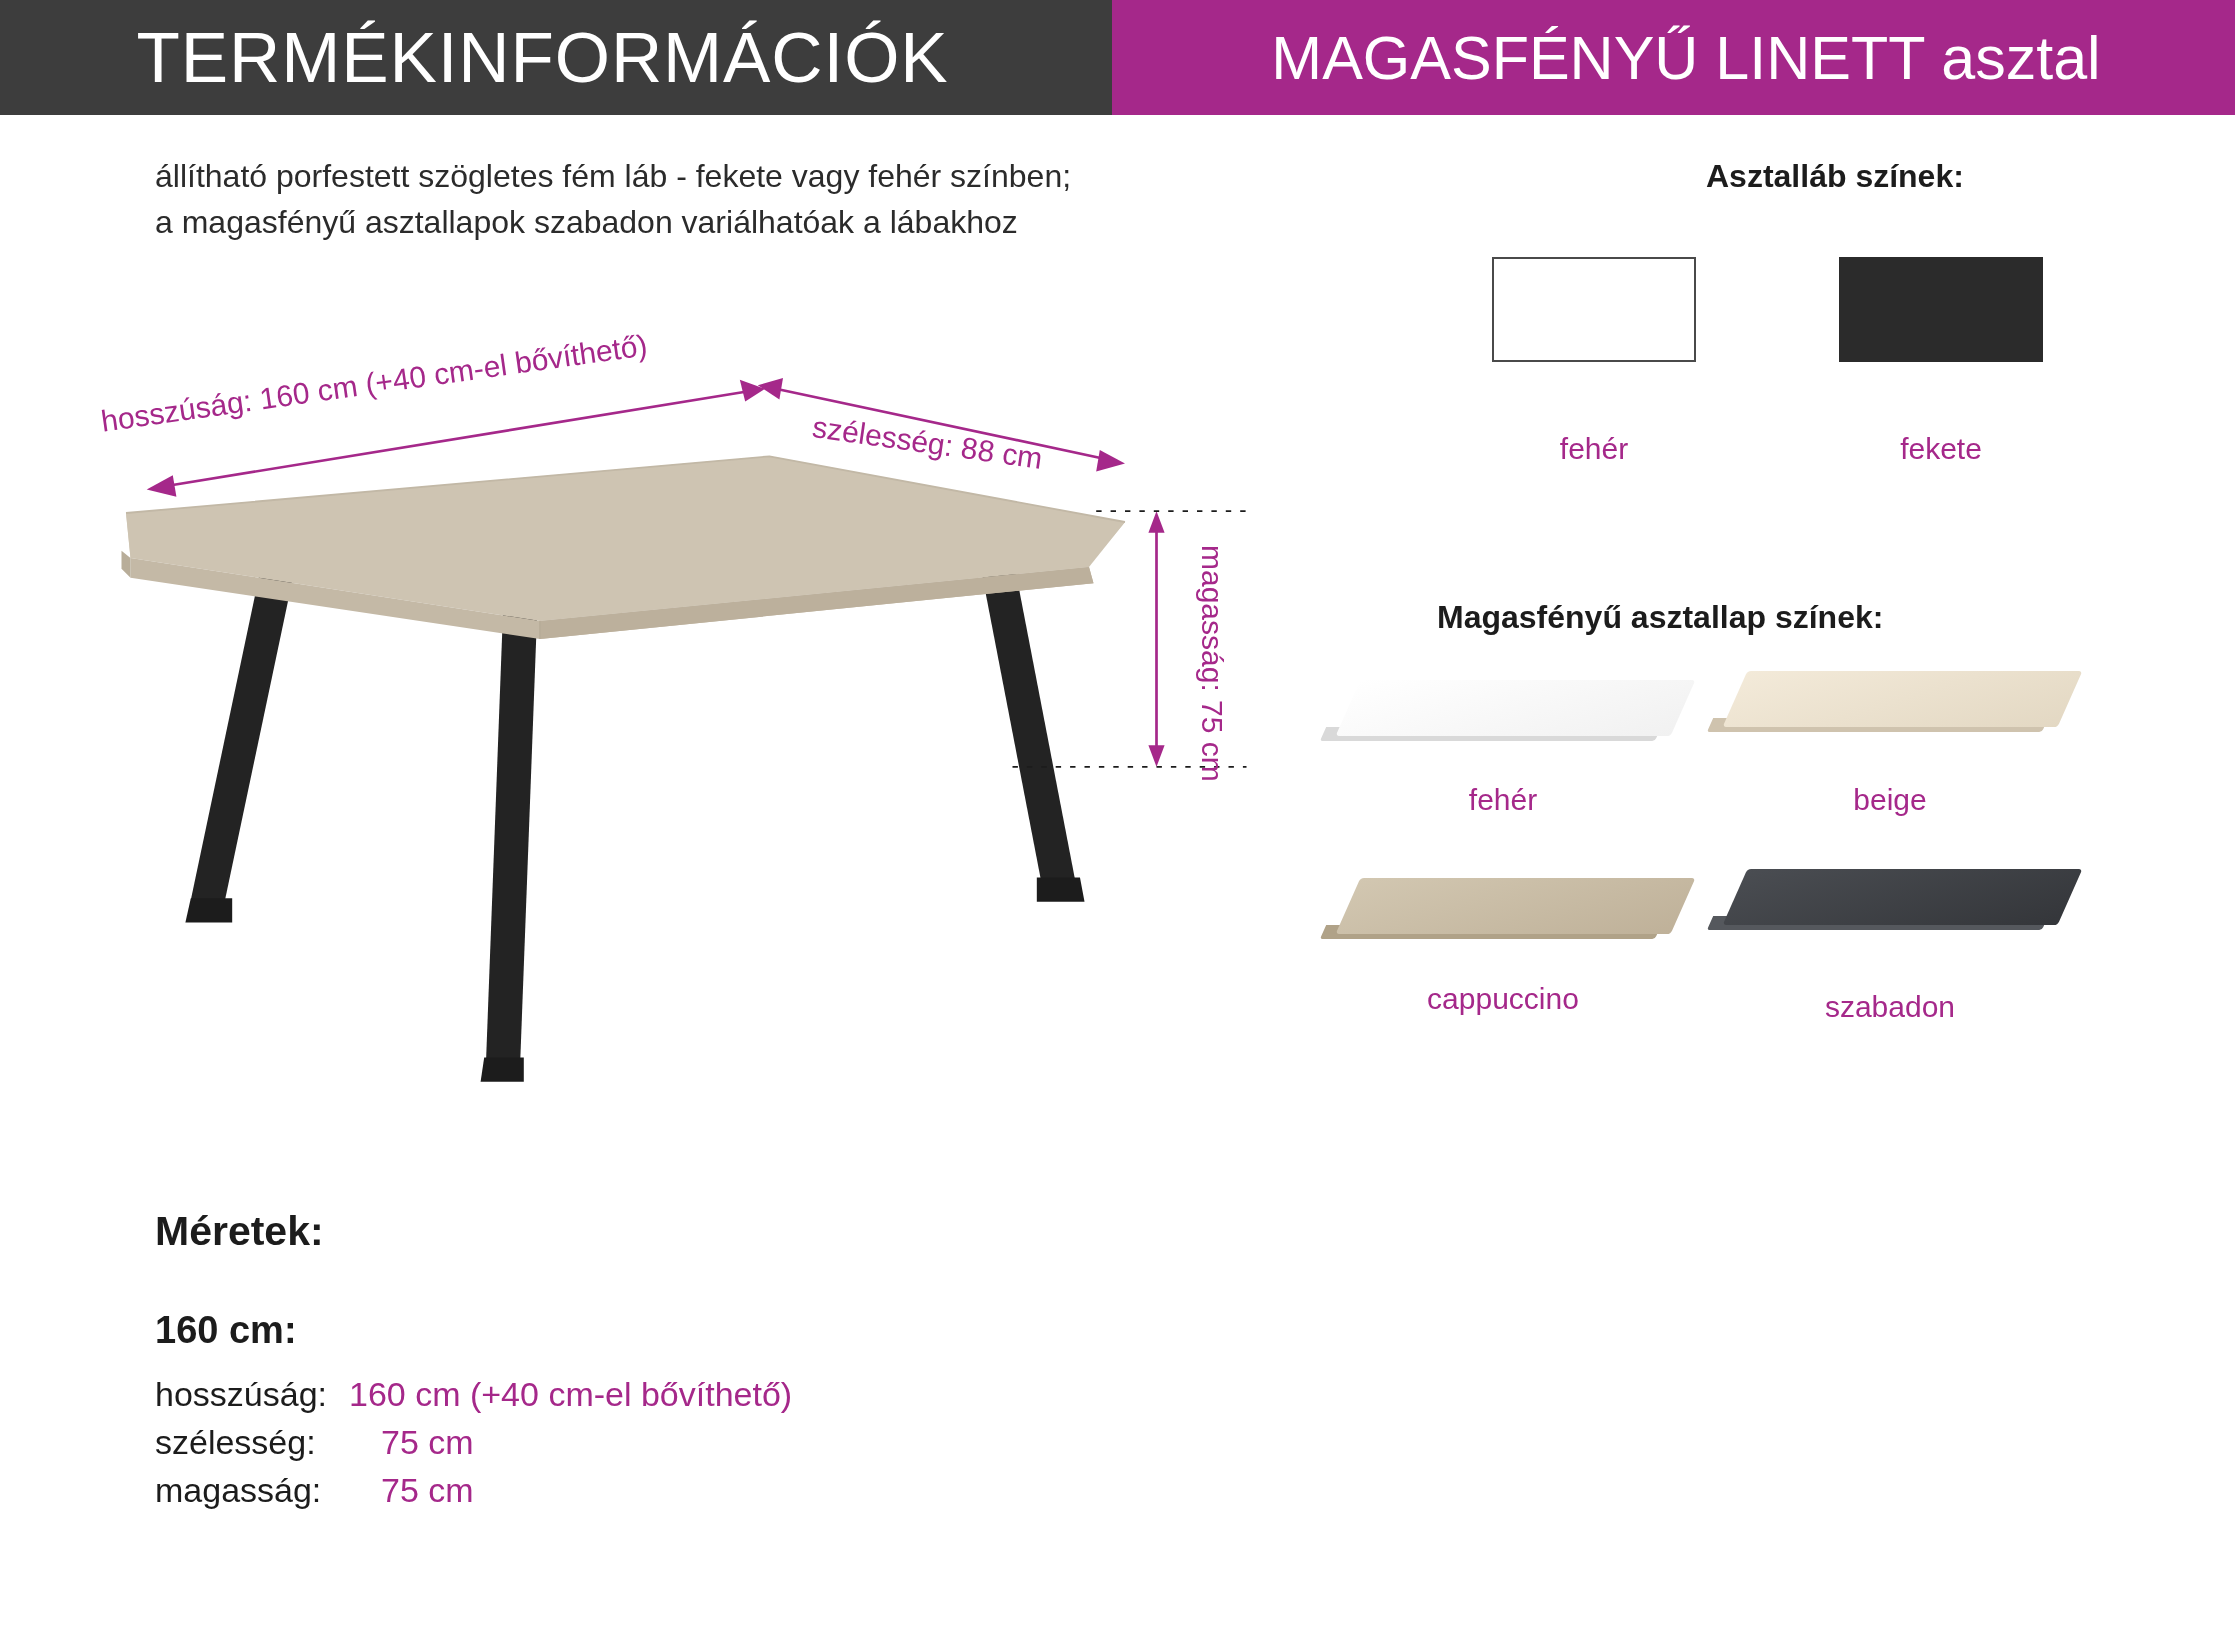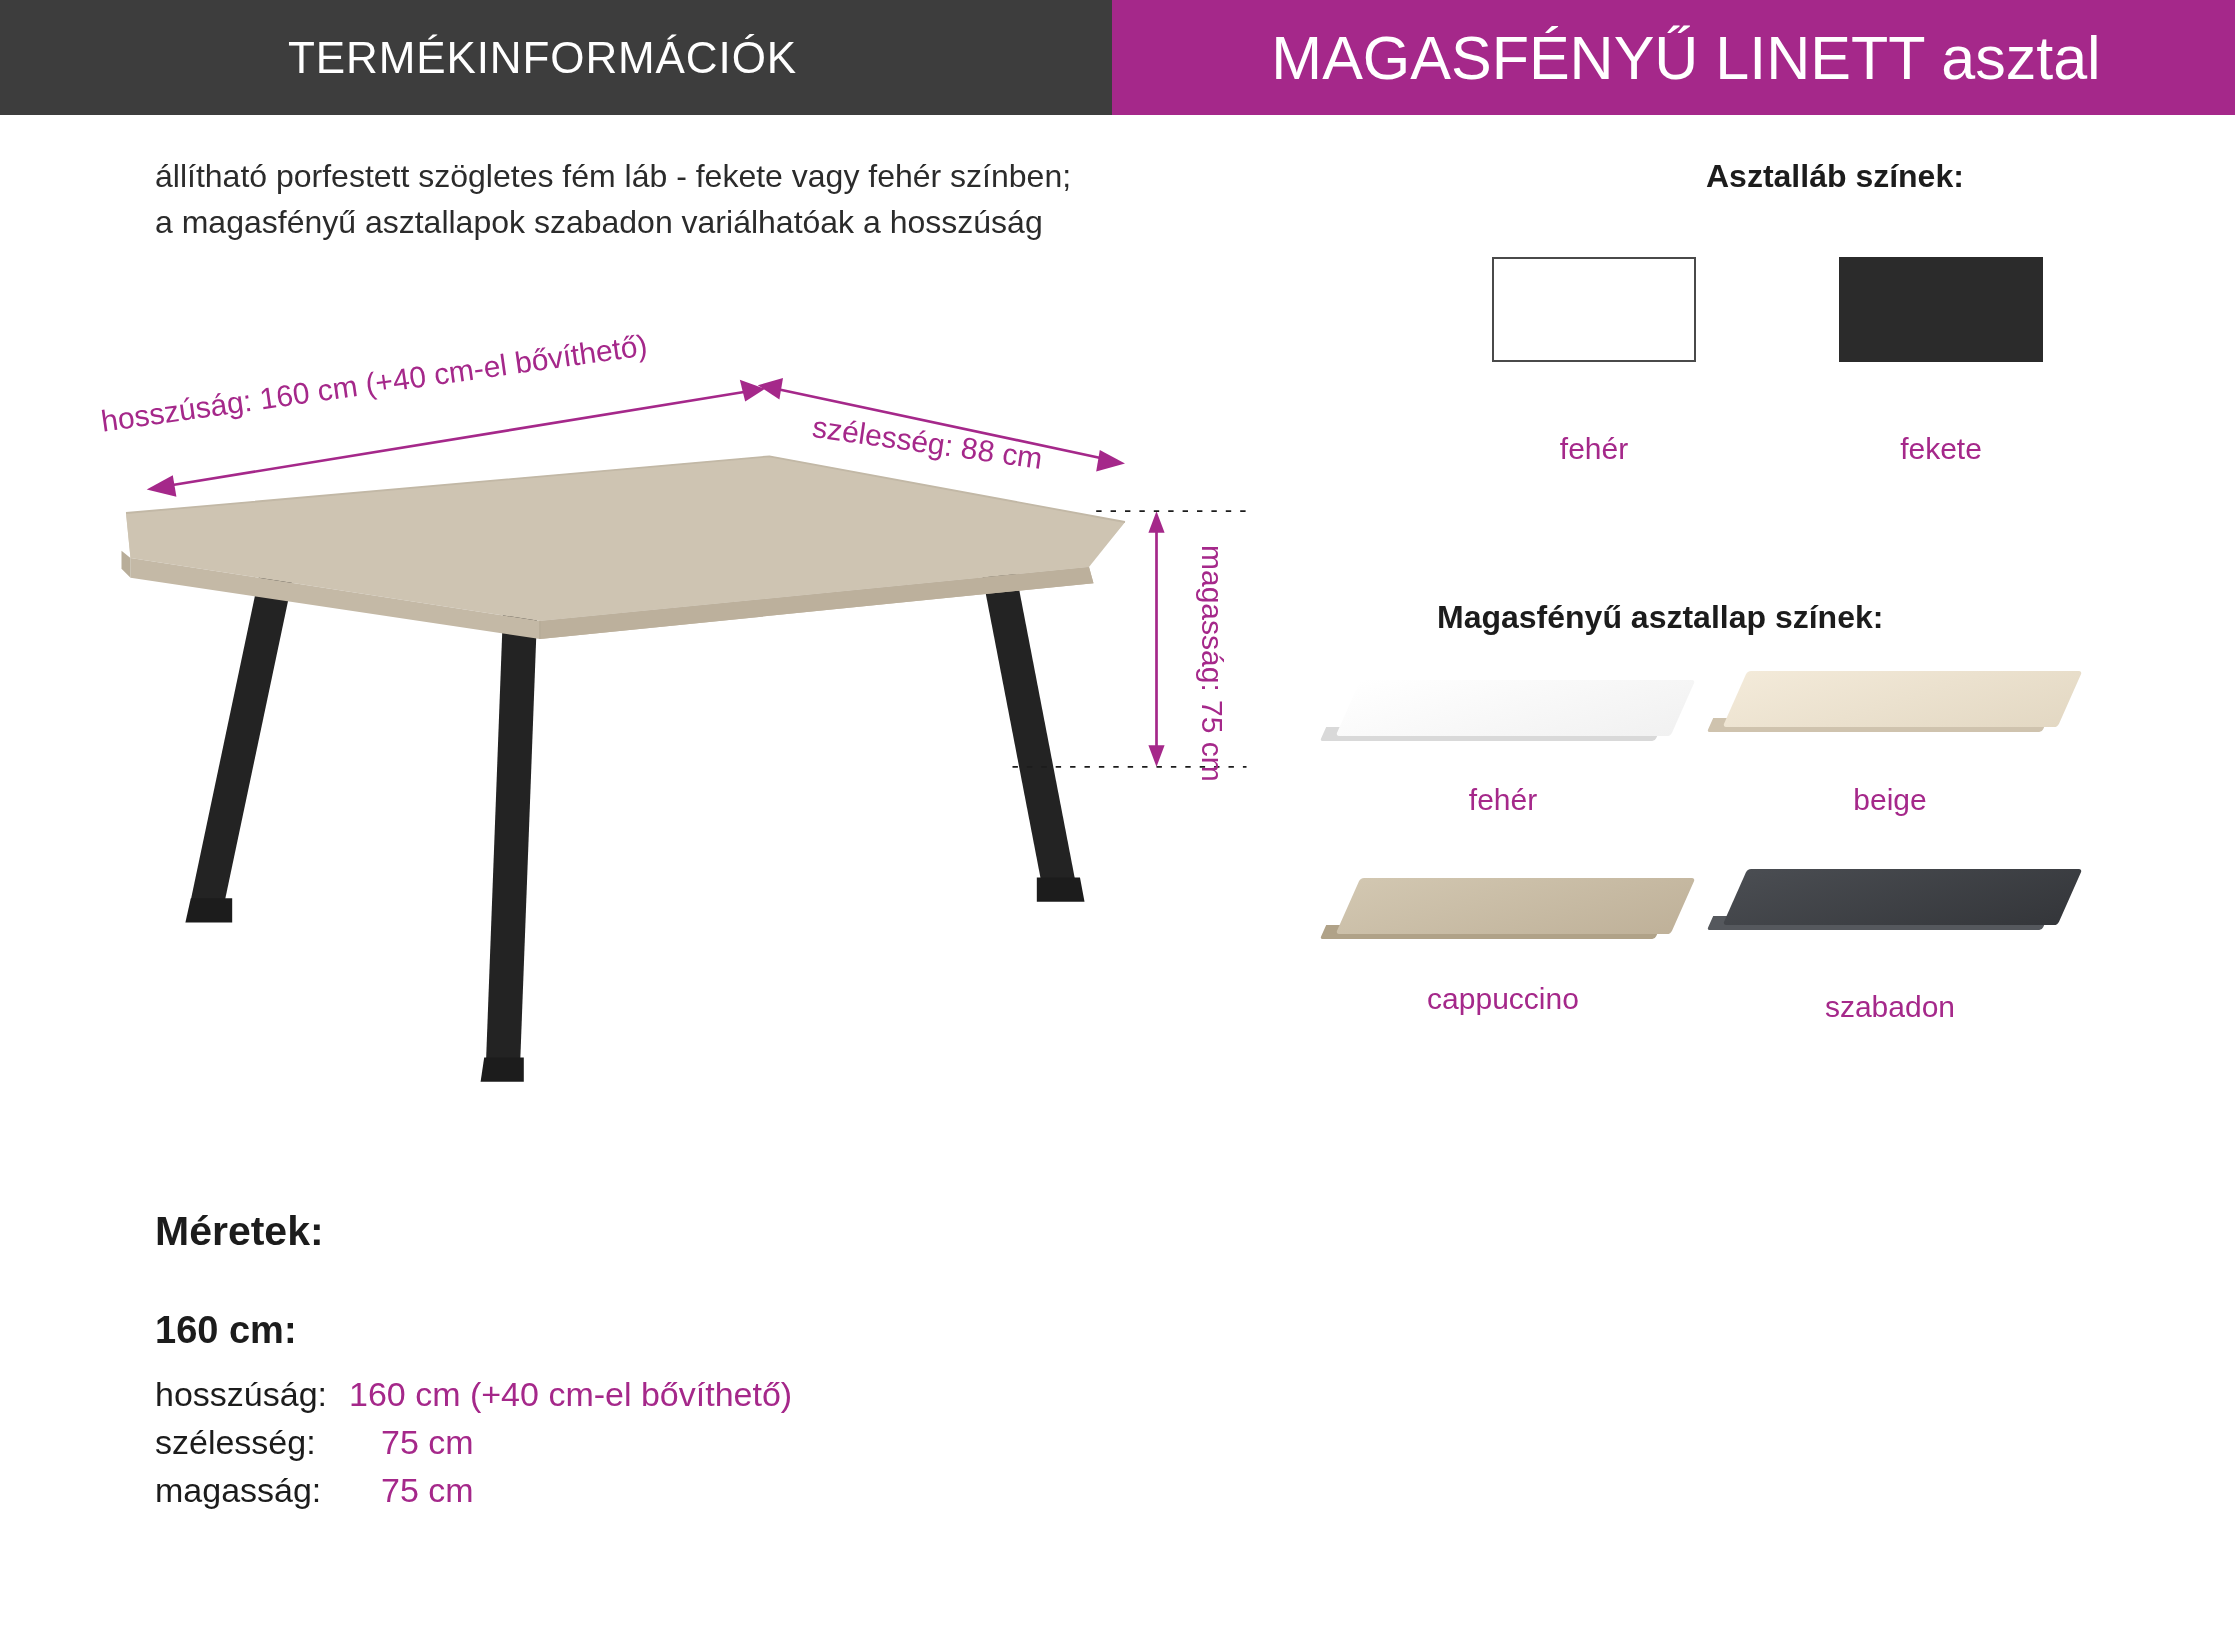--- a/index.html
+++ b/index.html
@@ -25,21 +25,21 @@
     background: #3d3d3d;
     color: #ffffff;
     flex: 0 0 1112px;
     display: flex;
     align-items: center;
     justify-content: center;
     box-sizing: border-box;
     padding-right: 27px;
   }
   .header-left .title {
-    font-size: 44px;
+    font-size: 71px;
     letter-spacing: 0.9px;
     font-weight: 400;
     white-space: nowrap;
   }
   .header-right {
     background: #a5288a;
     color: #ffffff;
     flex: 1 1 auto;
     display: flex;
     align-items: center;
@@ -225,21 +225,21 @@
   <div class="header-left">
     <span class="title">TERMÉKINFORMÁCIÓK</span>
   </div>
   <div class="header-right">
     <span class="title">MAGASFÉNYŰ LINETT asztal</span>
   </div>
 </div>
 
 <div class="intro">
   <div>állítható porfestett szögletes fém láb - fekete vagy fehér színben;</div>
-  <div>a magasfényű asztallapok szabadon variálhatóak a hosszúság</div>
+  <div>a magasfényű asztallapok szabadon variálhatóak a lábakhoz</div>
 </div>
 
 <div class="leg-colors-title">Asztalláb színek:</div>
 <div class="leg-swatch-white"></div>
 <div class="leg-swatch-black"></div>
 <div class="leg-label-white">fehér</div>
 <div class="leg-label-black">fekete</div>
 
 <div class="top-colors-title">Magasfényű asztallap színek:</div>
 

